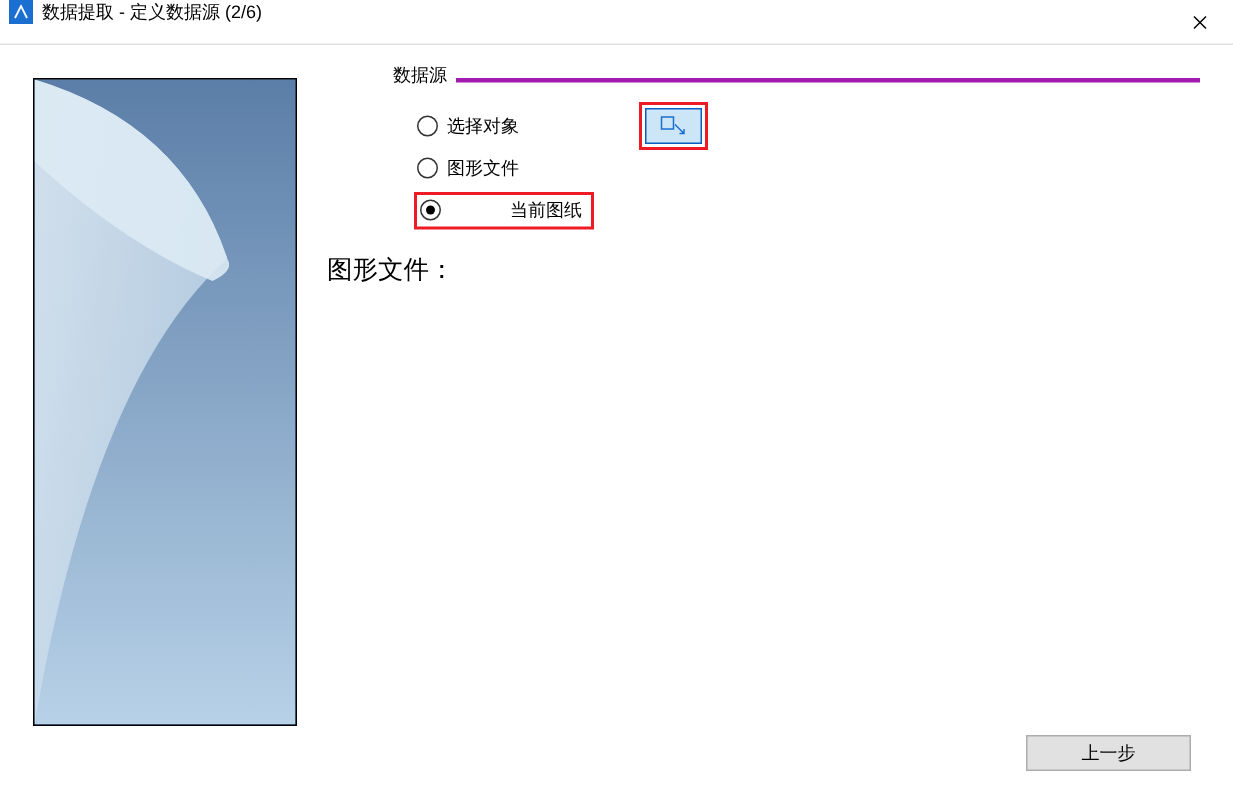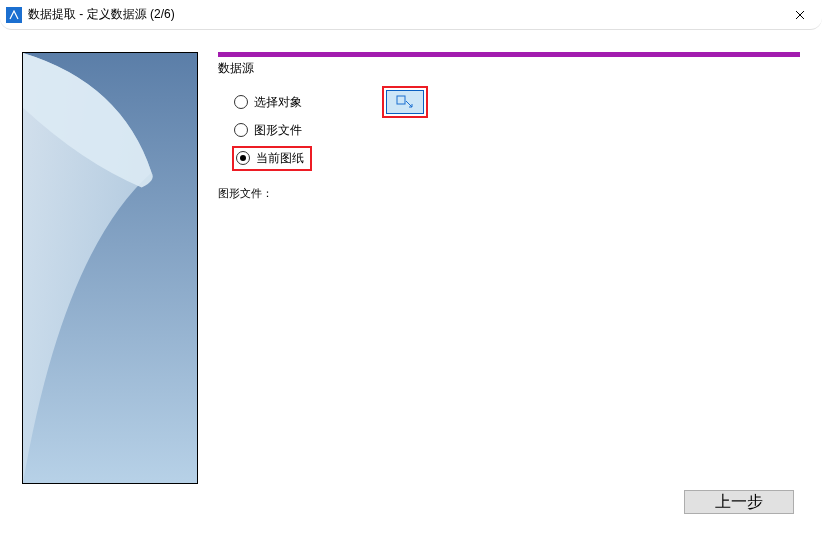--- a/index.html
+++ b/index.html
@@ -9,25 +9,24 @@
     font-family: "Microsoft YaHei", "SimSun", sans-serif;
     font-size: 12px;
     background: #fff;
     width: 822px;
     height: 536px;
     overflow: hidden;
   }
   .titlebar {
     height: 30px;
     display: flex;
-    align-items: center;
+    align-items: flex-start;
     padding: 0 0 0 6px;
     border-bottom: 1px solid #e0e0e0;
     background: #fff;
-    border-radius: 12px;
   }
   .titlebar-icon {
     width: 16px;
     height: 16px;
     background: #1b6fd0;
     display: inline-flex;
     align-items: center;
     justify-content: center;
     margin-right: 6px;
   }
@@ -71,24 +70,25 @@
     padding-left: 20px;
     display: flex;
     flex-direction: column;
   }
   .group-label {
     font-size: 12px;
     color: #000;
     margin-bottom: 4px;
   }
   .group-box {
-    border-top: 5px solid #a21caf;
-    padding-top: 16px;
+    border-top: 3px solid #a21caf;
+    padding-top: 0;
     padding-bottom: 6px;
     position: relative;
+    margin-left: 44px;
   }
   .group-box .group-label {
     position: relative;
     top: -13px;
     background: #fff;
     display: inline-block;
     padding-right: 6px;
     margin-bottom: -8px;
   }
   .radio-row {
@@ -114,39 +114,40 @@
     height: 6px;
     background: #000;
     border-radius: 50%;
   }
   .radio-label { font-size: 12px; }
   .highlight-red {
     border: 2px solid #ed1c24;
     padding: 2px 6px 2px 2px;
     display: inline-flex;
     align-items: center;
+    gap: 40px;
   }
   .select-btn {
     width: 38px;
     height: 24px;
     border: 1px solid #0a5fc1;
     background: #cde6f7;
     display: inline-flex;
     align-items: center;
     justify-content: center;
     cursor: pointer;
   }
   .select-btn-wrap {
     display: inline-flex;
     border: 2px solid #ed1c24;
     padding: 2px;
     margin-left: 80px;
   }
   .file-label {
-    font-size: 11px;
+    font-size: 17px;
     margin-top: 8px;
     margin-bottom: 2px;
   }
   .file-list {
     border: 1px solid #828790;
     background: #fff;
     height: 100px;
     padding: 2px;
     font-family: "SimSun", monospace;
     font-size: 12px;
@@ -168,21 +169,21 @@
     bottom: 22px;
     right: 28px;
     display: flex;
     gap: 50px;
   }
   .btn {
     width: 110px;
     height: 24px;
     border: 1px solid #adadad;
     background: #e1e1e1;
-    font-size: 16px;
+    font-size: 12px;
     display: inline-flex;
     align-items: center;
     justify-content: center;
     cursor: pointer;
   }
   .btn.primary {
     border: 1.5px solid #0078d7;
   }
 </style>
 </head>

